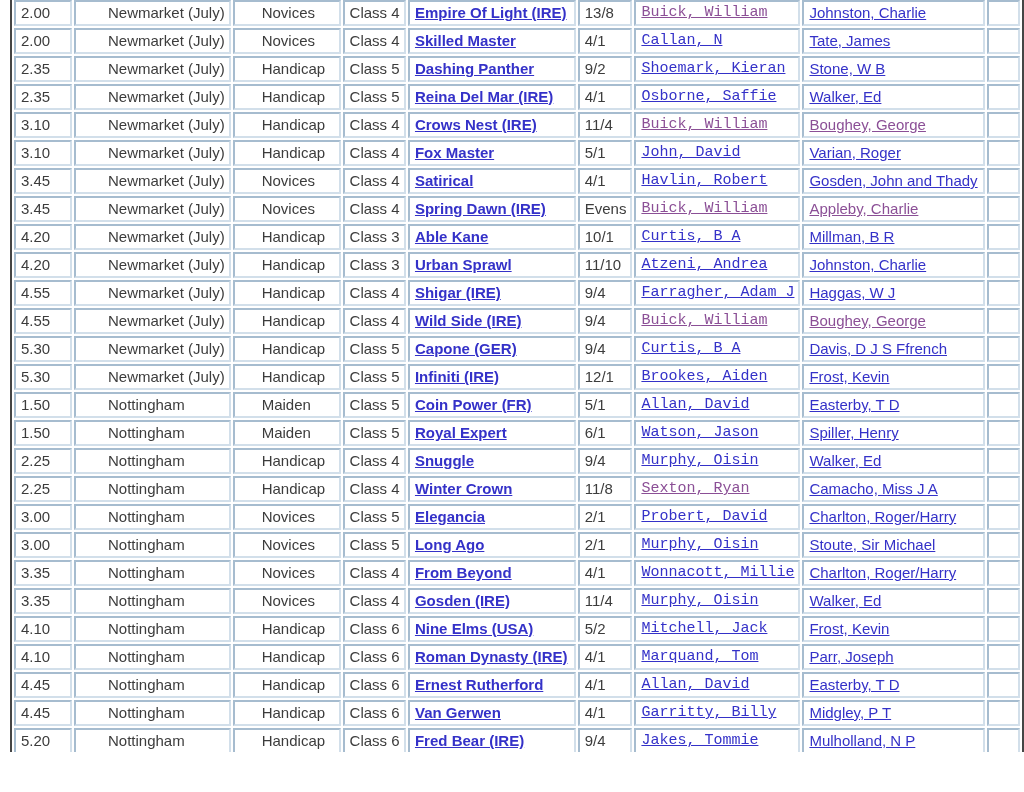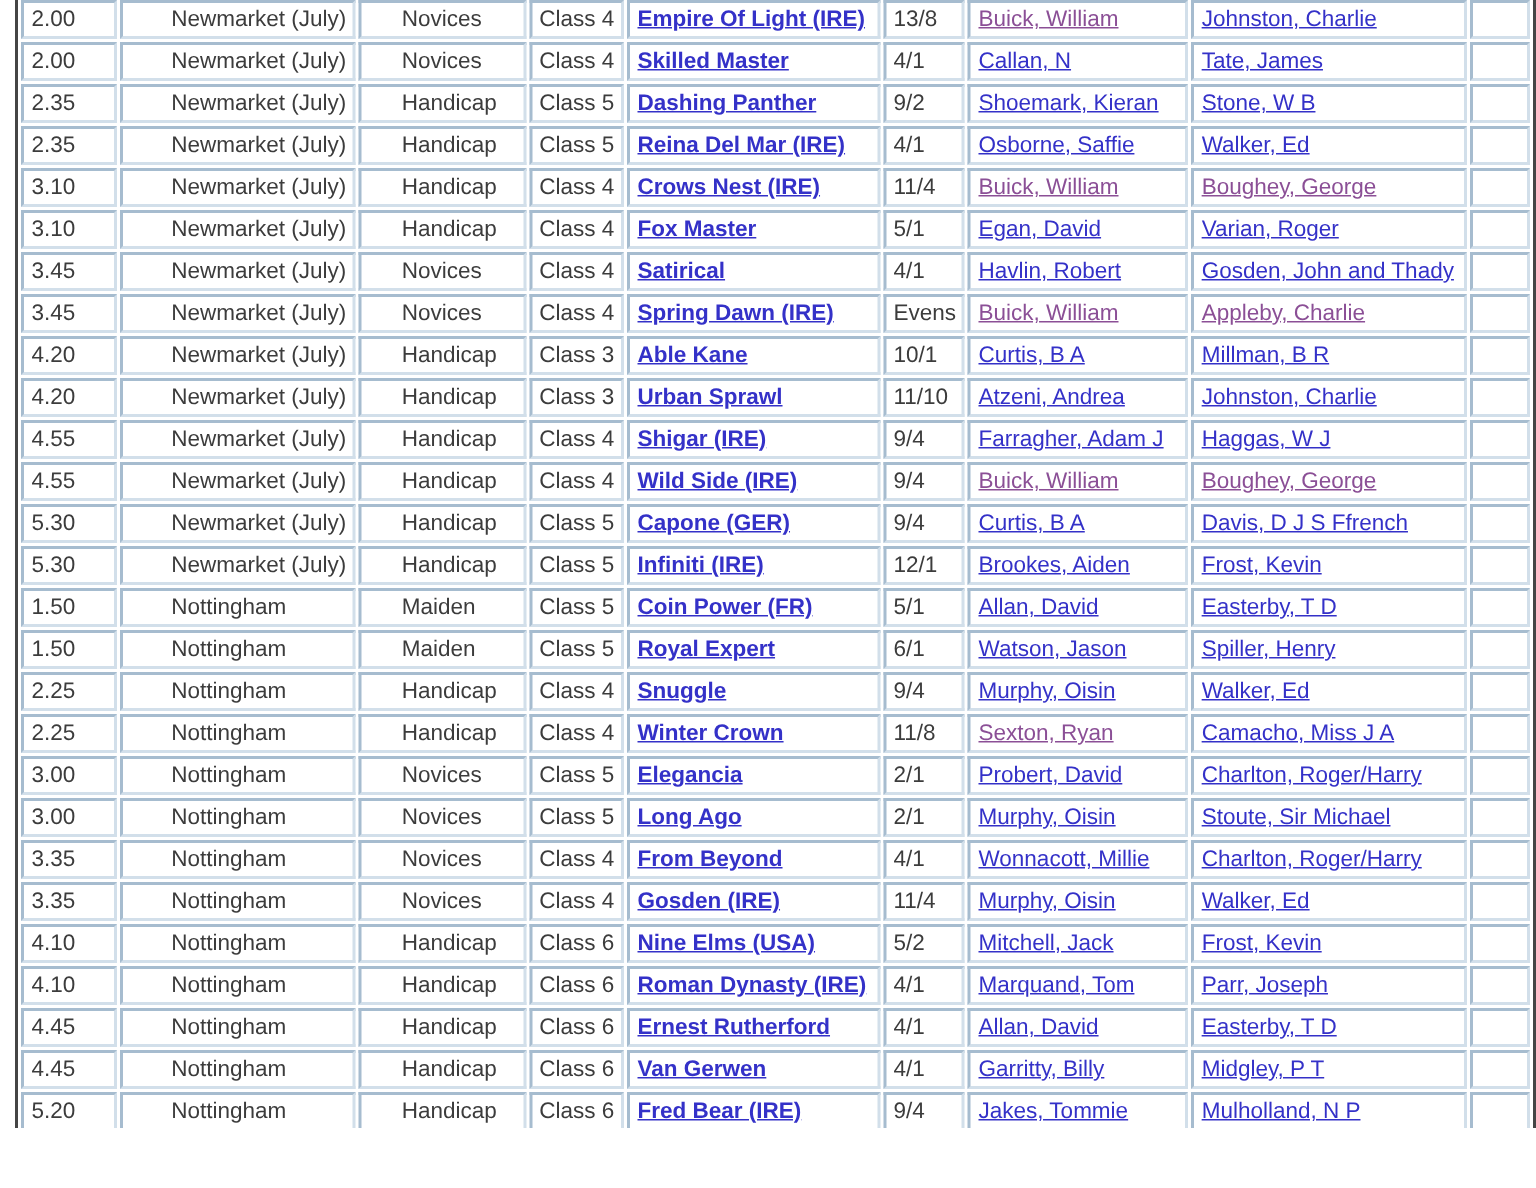--- a/index.html
+++ b/index.html
@@ -40,21 +40,21 @@
     color: var(--text-color, #3c3c3c);
     white-space: nowrap;
     overflow: hidden;
   }
   td.col-time   { width: 88px; }
   td.col-venue  { width: 142px; padding-left: 32px; }
   td.col-type   { width: 126px; padding-left: 27px; }
   td.col-class  { width: 64px; }
   td.col-horse  { width: 172px; font-weight: bold; }
   td.col-odds   { width: 48px; }
-  td.col-jockey { width: 158px; }
+  td.col-jockey { width: 158px; font-family: Liberation Mono, monospace; }
   td.col-trainer{ width: 186px; overflow: visible; }
   td.col-extra  { width: 70px; }
   a.cell-link {
     color: var(--link-color, #3431c8);
     text-decoration: underline;
     cursor: pointer;
   }
   a.cell-link.visited {
     color: var(--visited-color, #8b4f96);
   }
@@ -120,21 +120,21 @@
           <td class="col-trainer"><a class="cell-link visited">Boughey, George</a></td>
           <td class="col-extra"></td>
         </tr>
         <tr>
           <td class="col-time">3.10</td>
           <td class="col-venue">Newmarket (July)</td>
           <td class="col-type">Handicap</td>
           <td class="col-class">Class 4</td>
           <td class="col-horse"><a class="cell-link">Fox Master</a></td>
           <td class="col-odds">5/1</td>
-          <td class="col-jockey"><a class="cell-link">Egan, David</a></td>
+          <td class="col-jockey"><a class="cell-link">John, David</a></td>
           <td class="col-trainer"><a class="cell-link">Varian, Roger</a></td>
           <td class="col-extra"></td>
         </tr>
         <tr>
           <td class="col-time">3.45</td>
           <td class="col-venue">Newmarket (July)</td>
           <td class="col-type">Novices</td>
           <td class="col-class">Class 4</td>
           <td class="col-horse"><a class="cell-link">Satirical</a></td>
           <td class="col-odds">4/1</td>

